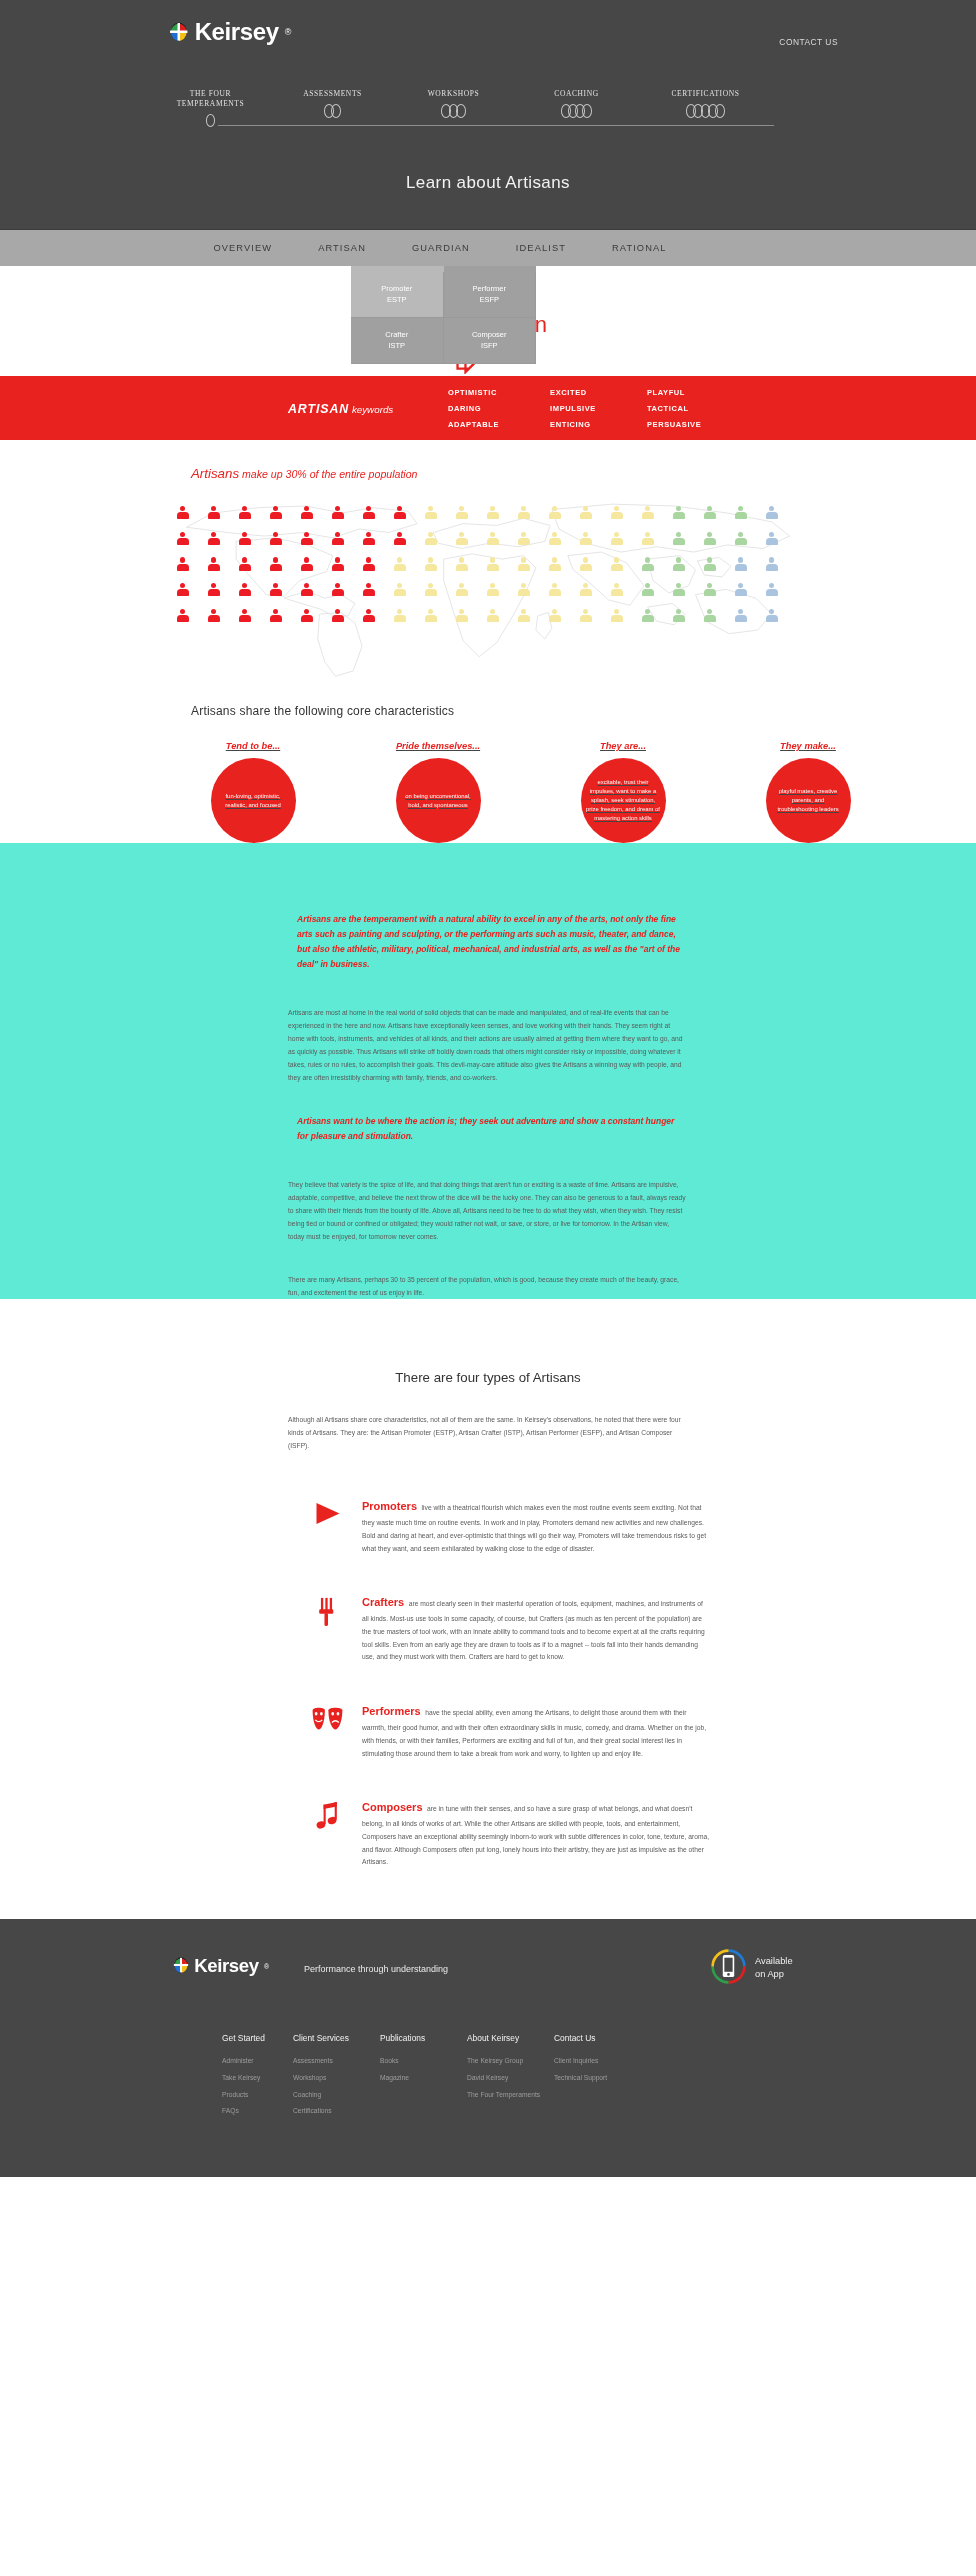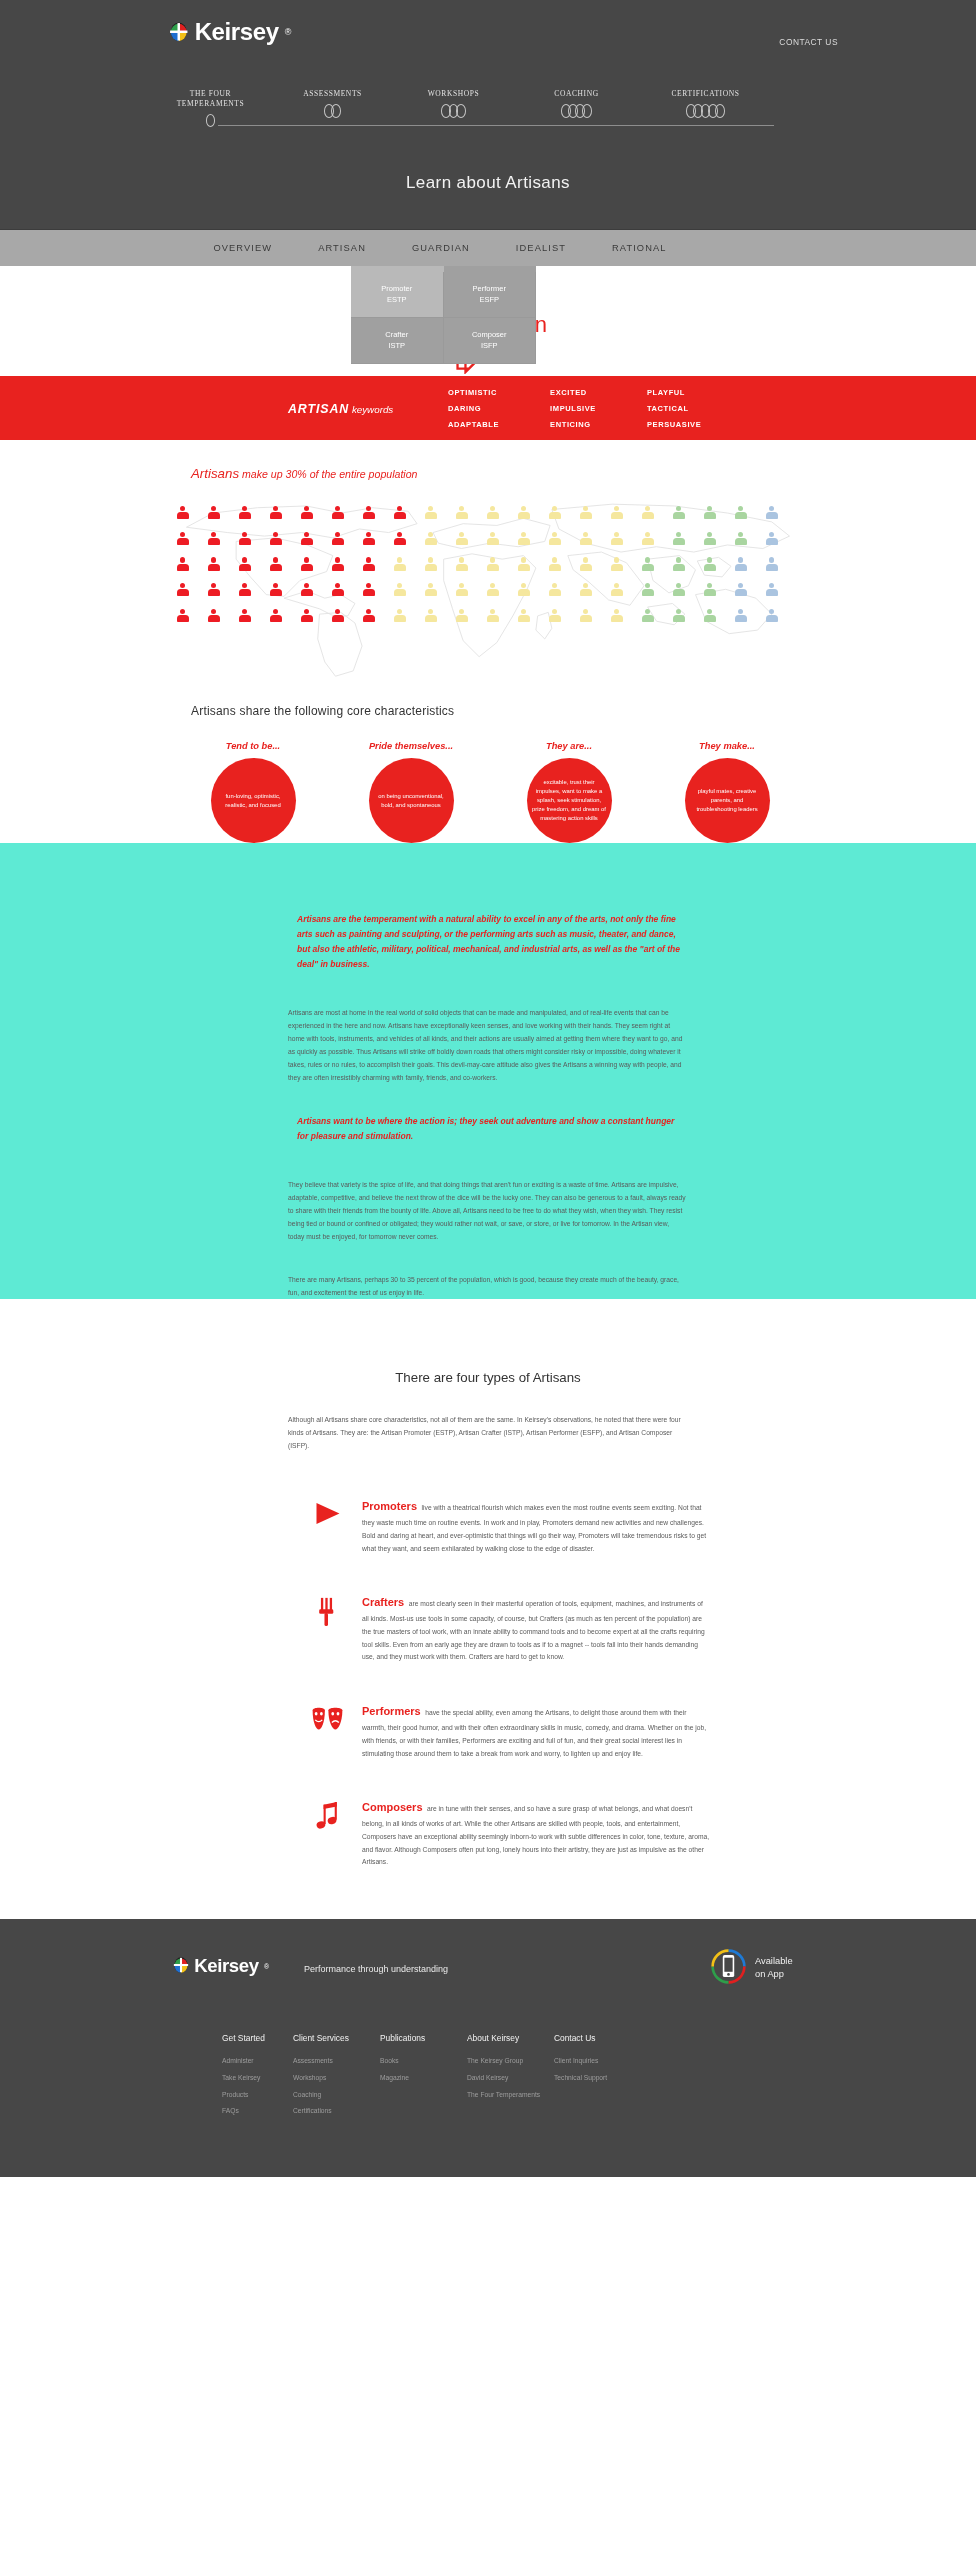--- a/index.html
+++ b/index.html
@@ -155,21 +155,21 @@
   .pio .head { position: absolute; left: 3.1px; top: 0; width: 5.3px; height: 5.3px; border-radius: 50%; background: currentColor; }
   .pio .body { position: absolute; left: 0; top: 6.2px; width: 11.5px; height: 7px; border-radius: 3.5px 3.5px 0.9px 0.9px; background: currentColor; }
 
   
   .core { background: #fff; padding-top: 7px; }
   .core-title {
     margin-left: 191px; color: #333; font-size: 12px; font-weight: normal;
     letter-spacing: 0.2px;
   }
   .circles {
-    margin: 23px 0 0 182px; display: flex; gap: 16px;
+    margin: 23px 0 0 182px; display: flex; gap: 43px; text-decoration: underline;
   }
   .circle-col { width: 142px; text-align: center; }
   .circle-cap {
     color: #e8221f; font-size: 9.3px; font-style: italic; font-weight: bold;
     margin-bottom: 7px;
   }
   .circle {
     width: 85px; height: 85px; border-radius: 50%;
     background: #e8221f; margin: 0 auto;
     display: flex; align-items: center; justify-content: center;

